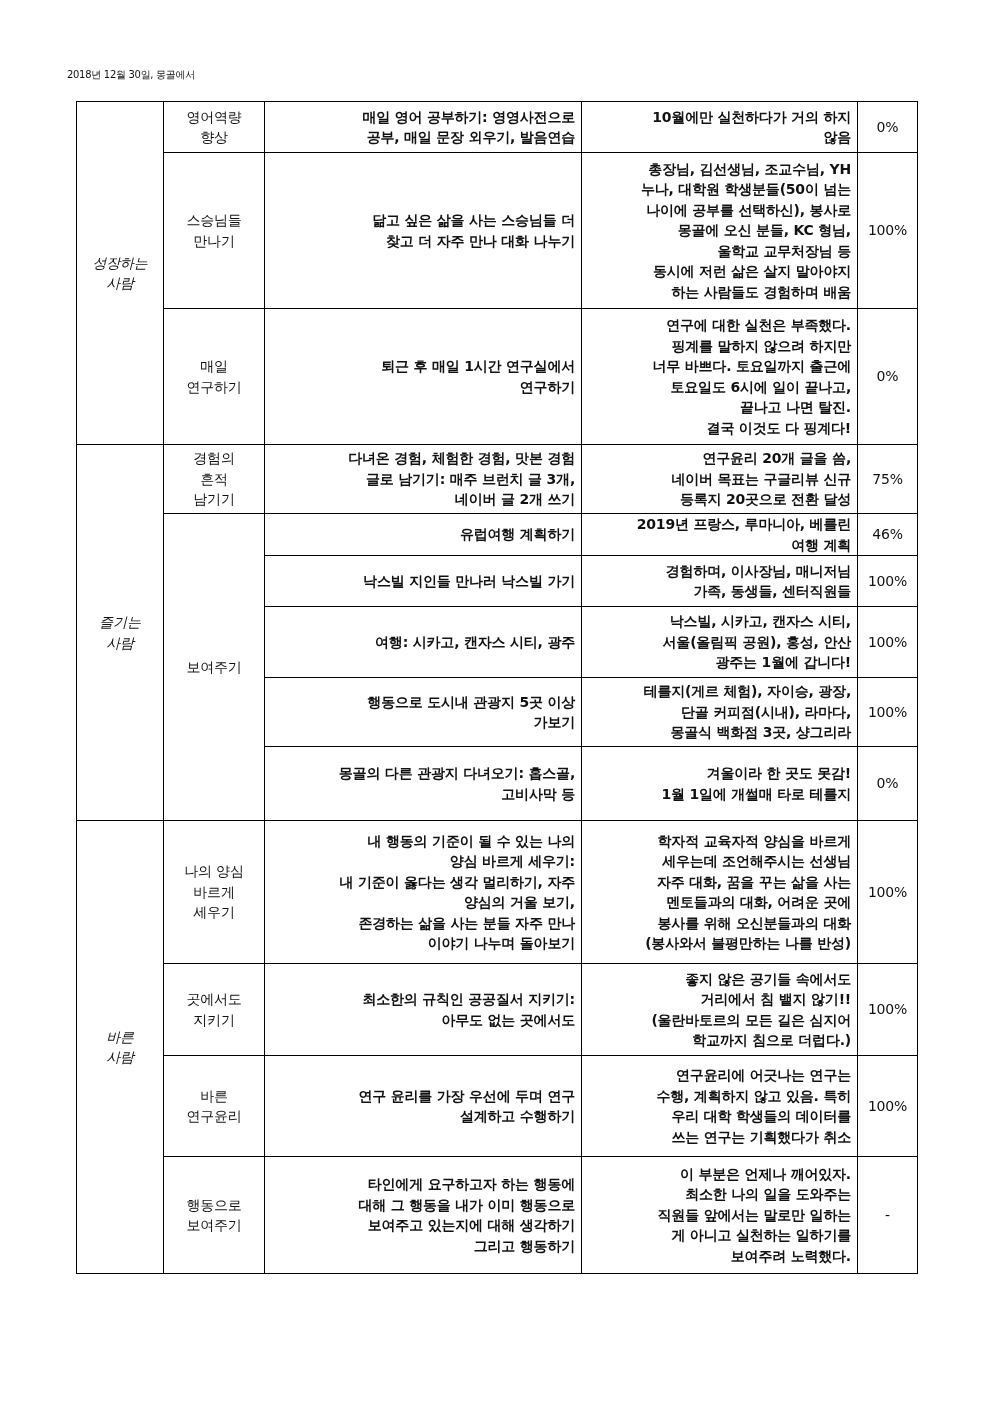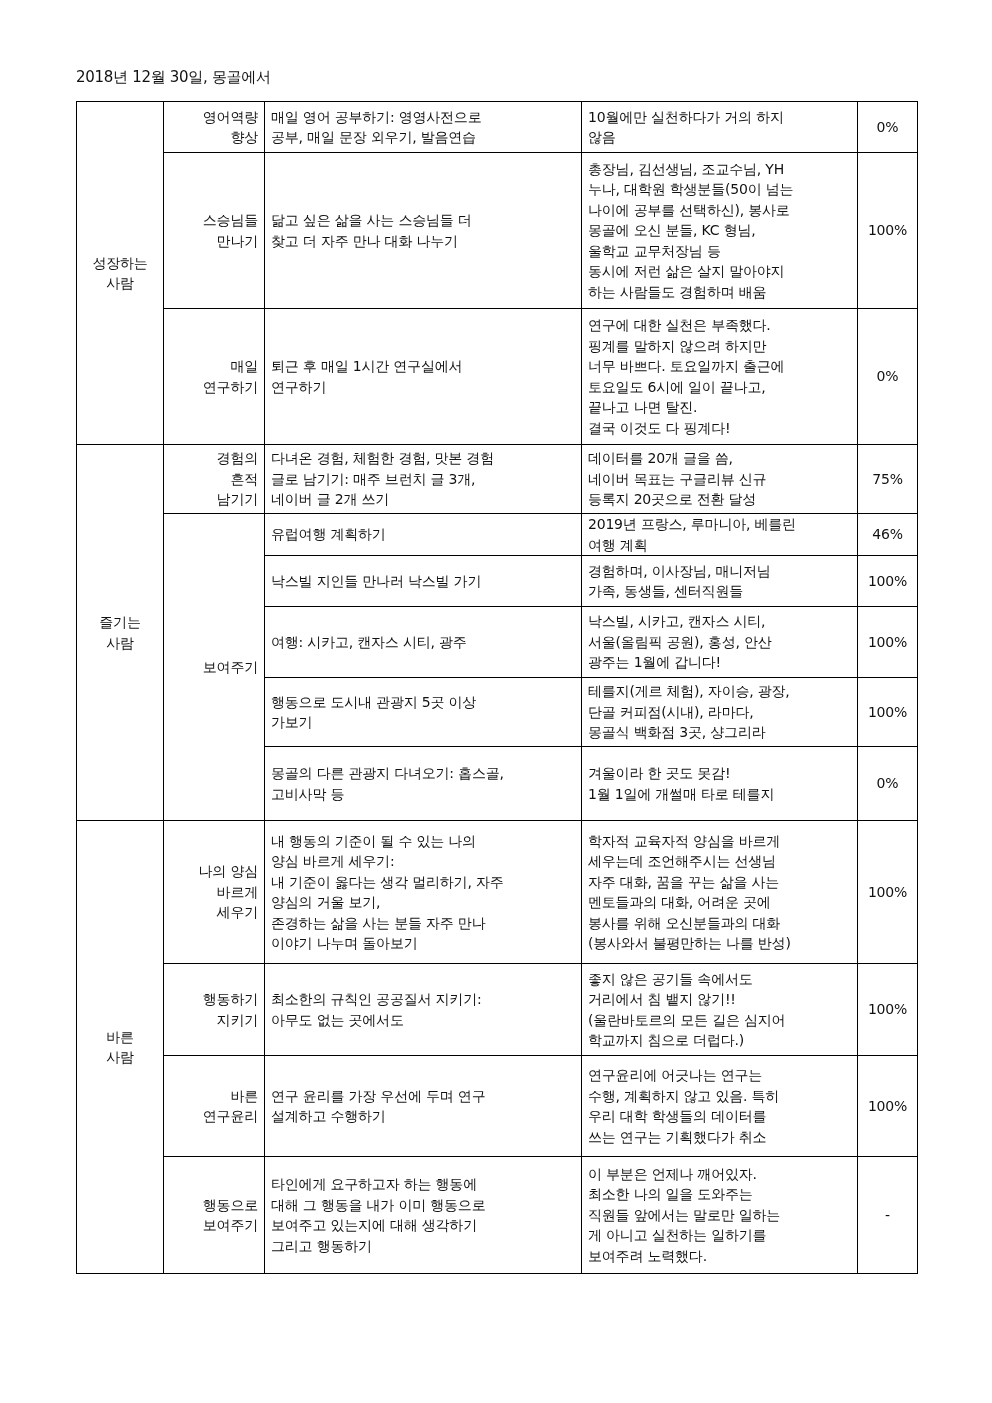--- a/index.html
+++ b/index.html
@@ -1,25 +1,25 @@
 <!DOCTYPE html>
 <html><head>
 <meta charset="utf-8">
 <style>
   html, body { margin:0; padding:0; background:#ffffff; }
   body { width:992px; height:1403px; position:relative; overflow:hidden;
          font-family:"DejaVu Sans","Liberation Sans",sans-serif; color:#111; }
-  .date-line { position:absolute; left:76px; top:68px; font-size:15px; letter-spacing:-0.3px; }
+  .date-line { position:absolute; left:67px; top:68px; font-size:10px; letter-spacing:-0.3px; }
   table.plan { position:absolute; left:76px; top:101px; border-collapse:collapse; table-layout:fixed;
                width:841px; font-size:14px; line-height:20.5px; letter-spacing:-0.2px; }
   table.plan td { border:1px solid #000; padding:0 6px; vertical-align:middle; white-space:pre-line; }
-  td.c-cat { text-align:center; }
-  td.c-goal { text-align:right; }
+  td.c-cat { text-align:center;font-style:italic; }
+  td.c-goal { text-align:center; }
   td.c-pct { text-align:center; }
-  td.c-detail, td.c-result { text-align:left; padding-left:8px; }
+  td.c-detail, td.c-result { text-align:right; padding-left:8px;font-weight:bold; }
 </style>
 </head>
 <body>
 
 <div class="date-line">2018년 12월 30일, 몽골에서</div>
 
 <table class="plan">
   <colgroup>
     <col style="width:87px">
       <col style="width:101px">
@@ -70,21 +70,21 @@
 
     <tr style="height:69px">
       <td class="c-cat" rowspan="6">즐기는
 사람</td>
       <td class="c-goal">경험의
 흔적
 남기기</td>
       <td class="c-detail">다녀온 경험, 체험한 경험, 맛본 경험
 글로 남기기: 매주 브런치 글 3개,
 네이버 글 2개 쓰기</td>
-      <td class="c-result">데이터를 20개 글을 씀,
+      <td class="c-result">연구윤리 20개 글을 씀,
 네이버 목표는 구글리뷰 신규
 등록지 20곳으로 전환 달성</td>
       <td class="c-pct">75%</td>
     </tr>
     <tr style="height:42px">
       <td class="c-goal" rowspan="5">보여주기</td>
       <td class="c-detail">유럽여행 계획하기</td>
       <td class="c-result">2019년 프랑스, 루마니아, 베를린
 여행 계획</td>
       <td class="c-pct">46%</td>
@@ -132,21 +132,21 @@
 이야기 나누며 돌아보기</td>
       <td class="c-result">학자적 교육자적 양심을 바르게
 세우는데 조언해주시는 선생님
 자주 대화, 꿈을 꾸는 삶을 사는
 멘토들과의 대화, 어려운 곳에
 봉사를 위해 오신분들과의 대화
 (봉사와서 불평만하는 나를 반성)</td>
       <td class="c-pct">100%</td>
     </tr>
     <tr style="height:92px">
-      <td class="c-goal">행동하기
+      <td class="c-goal">곳에서도
 지키기</td>
       <td class="c-detail">최소한의 규칙인 공공질서 지키기:
 아무도 없는 곳에서도</td>
       <td class="c-result">좋지 않은 공기들 속에서도
 거리에서 침 뱉지 않기!!
 (울란바토르의 모든 길은 심지어
 학교까지 침으로 더럽다.)</td>
       <td class="c-pct">100%</td>
     </tr>
     <tr style="height:101px">

